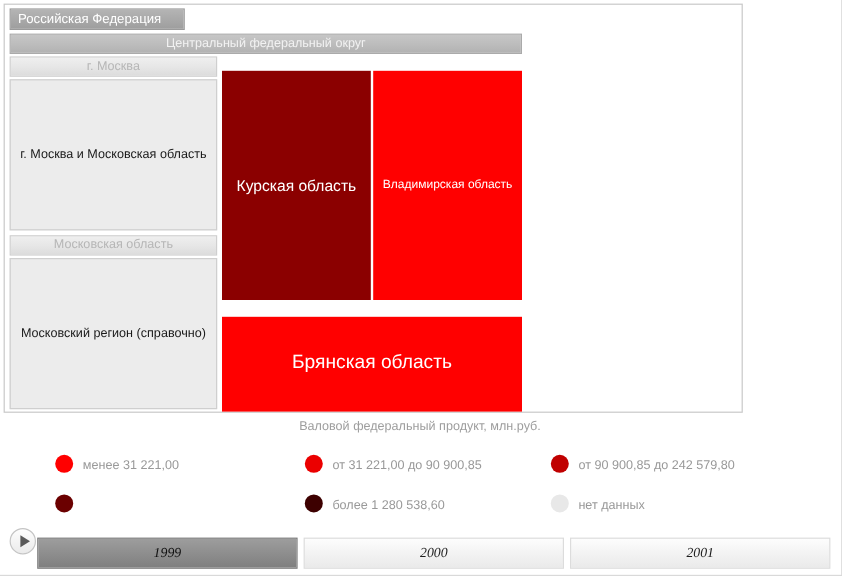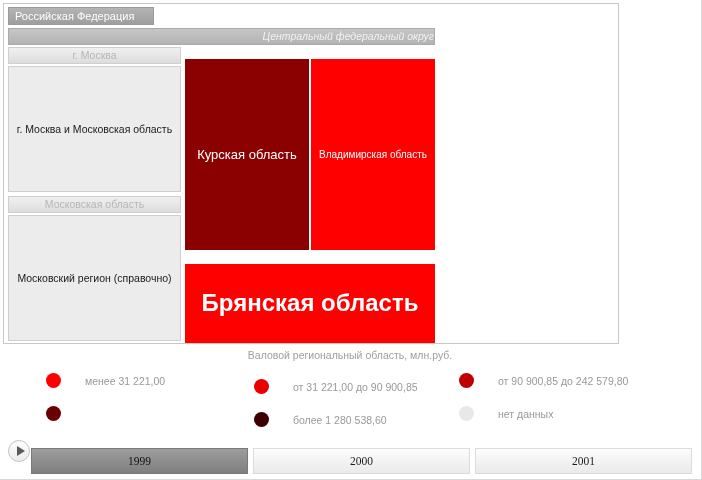--- a/index.html
+++ b/index.html
@@ -74,24 +74,23 @@
     min-width: 0;
   }
   .district-header {
     height: 17px;
     background: linear-gradient(to bottom, #c6c6c6 0%, #bcbcbc 55%, #b2b2b2 100%);
     border: 1px solid #aaaaaa;
     box-sizing: border-box;
     color: #f2f2f2;
     font-size: 10.5px;
     line-height: 15px;
-    text-align: right;
-    white-space: nowrap;
-    overflow: hidden;
-    font-style: italic;
+    text-align: center;
+    white-space: nowrap;
+    overflow: hidden;
   }
   .district-body {
     flex: 1 1 auto;
     position: relative;
     margin-top: 2px;
     display: flex;
     flex-direction: column;
     gap: 2px;
     min-height: 0;
   }
@@ -179,23 +178,22 @@
     padding-top: 5px;
     white-space: nowrap;
   }
   .legend-row {
     display: flex;
     padding-left: 46px;
     margin-top: 6px;
   }
   .legend-item {
     display: flex;
-    align-items: center;
-    white-space: nowrap;
-    gap: 16px;
+    align-items: flex-end;
+    white-space: nowrap;
   }
   .legend-item.c0 { width: 208px; }
   .legend-item.c1 { width: 205px; margin-top: 12px; }
   .legend-item.c2 { width: 230px; }
   .legend-swatch {
     width: 15px;
     height: 15px;
     border-radius: 50%;
     flex: 0 0 15px;
     margin-right: 8px;
@@ -236,20 +234,21 @@
   }
   #years {
     position: absolute;
     left: 31px;
     top: 448px;
     width: 661px;
     height: 26px;
     display: flex;
     gap: 5px;
     top: 20px;
+    font-style: italic;
   }
   .year-tab {
     flex: 1 1 0;
     height: 26px;
     display: flex;
     align-items: center;
     justify-content: center;
     font-family: "Liberation Serif", serif;
     font-size: 11.5px;
     color: #1c1c1c;
@@ -291,33 +290,33 @@
                 <div class="tm-row" style="flex: 0 0 69%;">
                   <div class="tm-cell" style="flex: 1 1 50%; background: rgb(139, 0, 0);">
                     <div class="tm-label" style="font-size: 13px;">Курская область</div>
                   </div>
                   <div class="tm-cell" style="flex: 1 1 50%; background: rgb(255, 0, 0);">
                     <div class="tm-label" style="font-size: 10px;">Владимирская область</div>
                   </div>
                 </div>
                 <div class="tm-row" style="flex: 0 0 31%;">
                   <div class="tm-cell" style="flex: 1 1 100%; background: rgb(255, 0, 0);">
-                    <div class="tm-label" style="font-size: 24px; font-weight: bold;">Брянская область</div>
+                    <div class="tm-label" style="font-size: 16px;">Брянская область</div>
                   </div>
                 </div>
               </div>
             </div>
           </div>
         </div>
       </div>
 
   </div>
 
   <div id="legend">
-    <div id="legend-title">Валовой региональный область, млн.руб.</div>
+    <div id="legend-title">Валовой федеральный продукт, млн.руб.</div>
     <div class="legend-row" id="legend-row-0">
         <div class="legend-item c0">
           <div class="legend-swatch" style="background: rgb(255, 0, 0);"></div>
           <div class="legend-label">менее 31 221,00</div>
         </div>
         <div class="legend-item c1">
           <div class="legend-swatch" style="background: rgb(235, 0, 0);"></div>
           <div class="legend-label">от 31 221,00 до 90 900,85</div>
         </div>
         <div class="legend-item c2">

